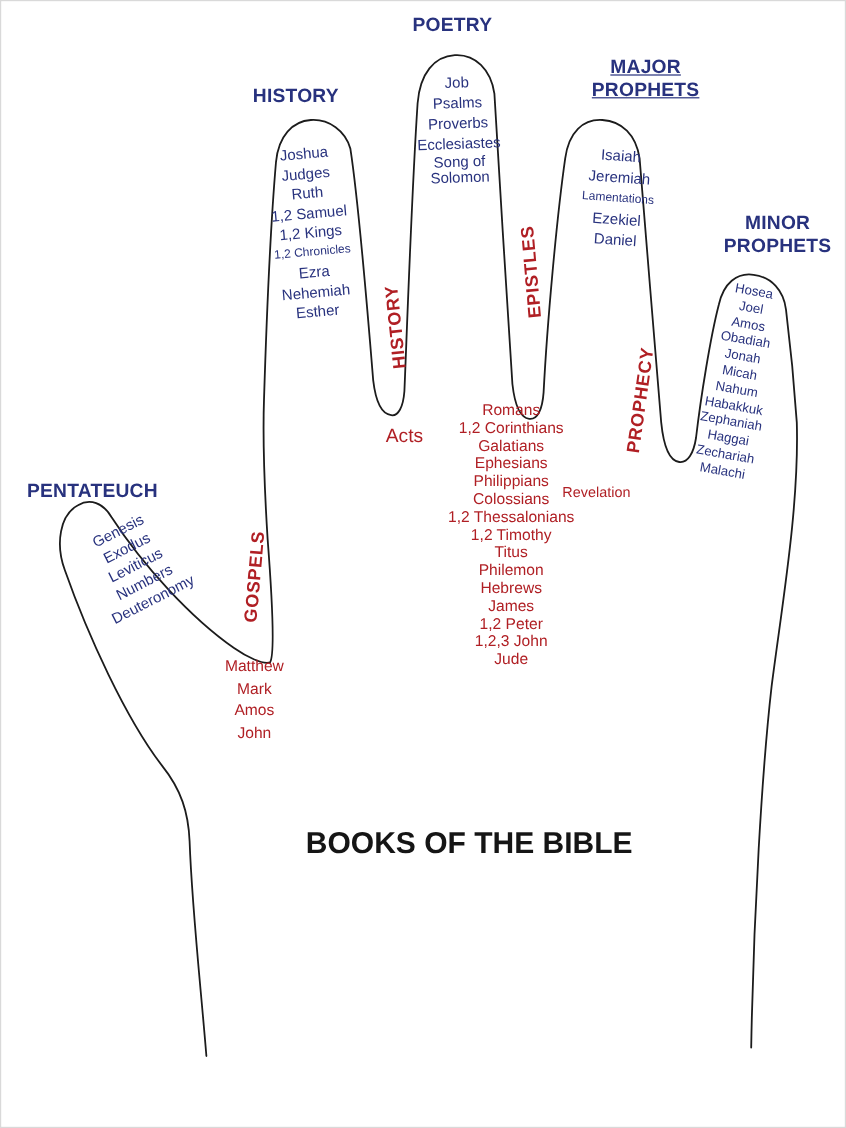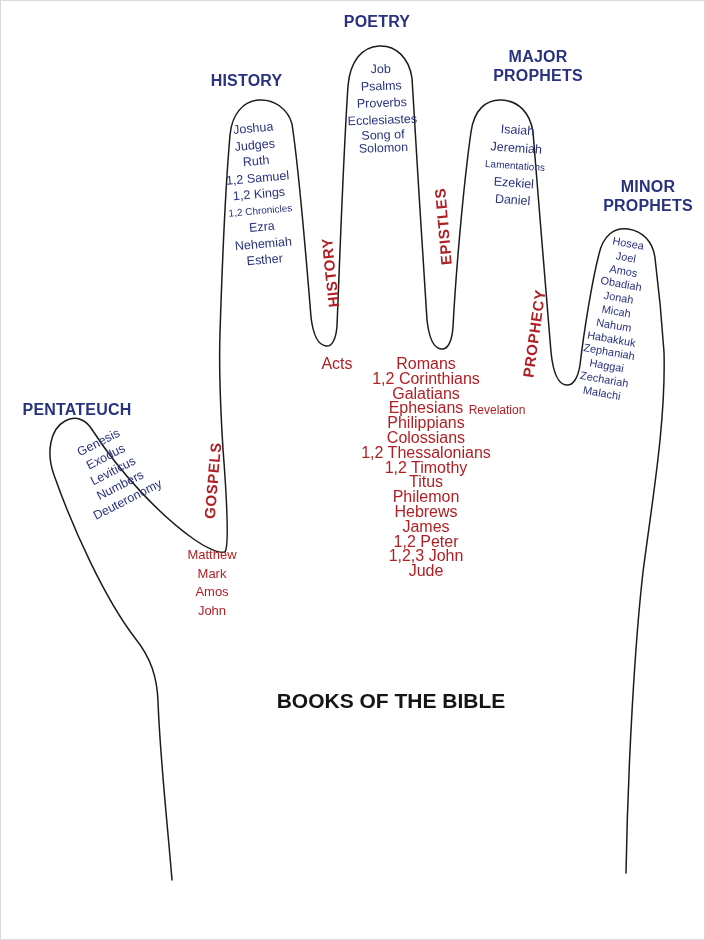--- a/index.html
+++ b/index.html
@@ -34,31 +34,31 @@
 
   .nt-label { position:absolute; font-weight:bold; font-size:15px; letter-spacing:.6px;
               text-align:center; white-space:nowrap; }
   #gospels-label   { left:169px; top:471px; width:85px; transform:rotate(-85deg); transform-origin:center; }
   #history-nt-label{ left:288px; top:263px; width:82px; transform:rotate(-96deg); transform-origin:center; }
   #epistles-label  { left:400px; top:217px; width:84px; transform:rotate(-95deg); transform-origin:center; }
   #prophecy-label  { left:487px; top:324px; width:92px; transform:rotate(-82deg); transform-origin:center; }
 
   #gospels-books    { left:161px; top:545px; width:100px; font-size:13px;   line-height:18.5px; }
   #acts-books       { left:296px; top:355px; width:80px;  font-size:16px; line-height:15px; }
-  #epistles-books   { left:355px; top:356px; width:140px; font-size:16px; line-height:14.8px;text-align:center; }
+  #epistles-books   { left:355px; top:334px; width:140px; font-size:13px; line-height:14.8px;text-align:center; }
   #revelation-books { left:446px; top:402px; width:100px; font-size:12px;   line-height:15px; }
 
   #pentateuch-heading { left:10px;  top:359px; width:132px;margin-top:40px; }
   #history-ot-heading { left:203px; top:70px;  width:85px; }
   #poetry-heading     { left:336px; top:11px;  width:80px; }
-  #major-heading      { left:481px; top:46px;  width:112px; }
+  #major-heading      { left:481px; top:46px;  width:112px;text-decoration:underline; }
   #minor-heading      { left:591px; top:176px; width:112px; }
 
   .title   { position:absolute; left:240px; top:688px; width:300px; text-align:center;
-             font-weight:bold; font-size:21px; color:#151515; }
+             font-weight:bold; font-size:25px; color:#151515; }
   .caption { position:absolute; left:0; top:904px; width:705px; text-align:center;
              font-weight:bold; font-size:15px; color:#151515; }
 </style>
 </head>
 <body>
 
 <div class="stage">
 
   <svg class="hand" width="705" height="940" viewBox="0 0 705 940">
     <path d="M 171 879

